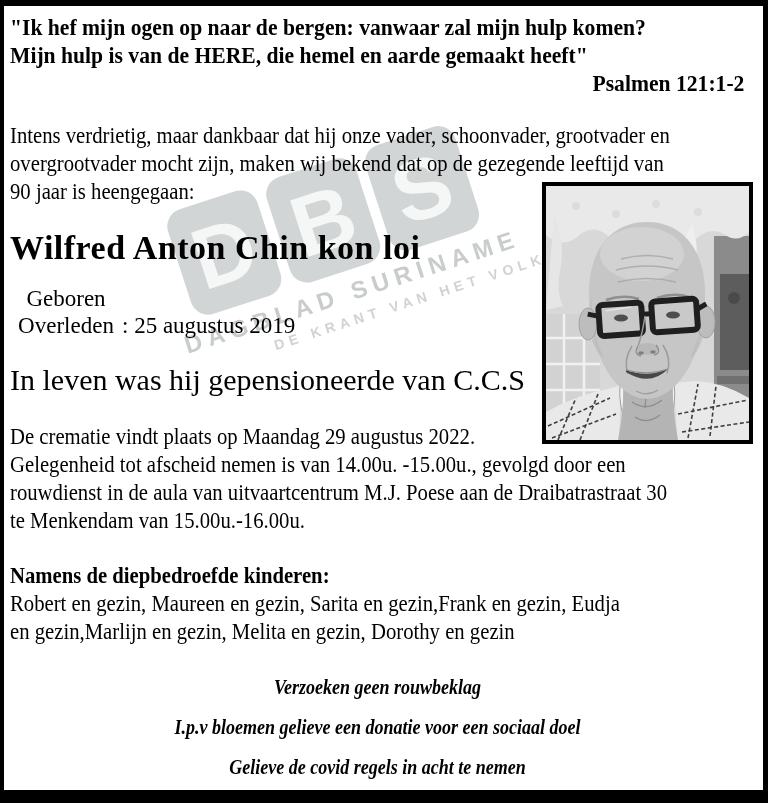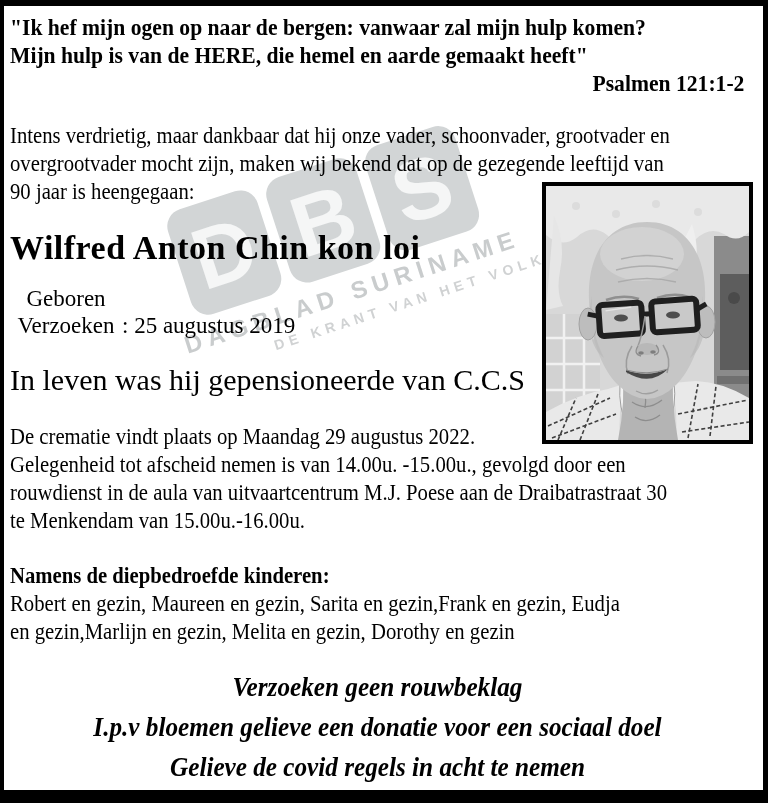--- a/index.html
+++ b/index.html
@@ -45,21 +45,21 @@
   .date-row { display: flex; }
   .date-label { width: 112px; flex: 0 0 112px; }
 
   .life-note { margin: 27px 0 0 0; font-size: 30px; line-height: 28px; }
 
   .service { margin: 29px 0 0 0; font-size: 23px; line-height: 28px; }
 
   .family { margin-top: 27px; font-size: 23px; line-height: 28px; }
   .family-heading { font-weight: bold; }
 
-  .closing { margin-top: 28px; text-align: center; font-size: 28px; font-weight: bold; font-style: italic; }
+  .closing { margin-top: 28px; text-align: center; font-size: 20px; font-weight: bold; font-style: italic; }
   .closing p { margin: 0 0 14px 0; line-height: 26px; }
 
   
   .photo-frame {
     position: absolute;
     left: 538px;
     top: 176px;
     width: 211px;
     height: 262px;
     box-sizing: border-box;
@@ -124,21 +124,21 @@
 overgrootvader mocht zijn, maken wij bekend dat op de gezegende leeftijd van
 90 jaar is heengegaan:</p>
 
     <h1 class="deceased-name">Wilfred Anton Chin kon loi</h1>
 
     <div class="dates">
       <div class="date-row">
         <span class="date-label">Geboren</span>
       </div>
       <div class="date-row">
-        <span class="date-label">Verzoeken</span>
+        <span class="date-label">Overleden</span>
         <span class="date-value">: 25 augustus 2019</span>
       </div>
     </div>
 
     <p class="life-note">In leven was hij gepensioneerde van C.C.S</p>
 
     <p class="service multiline narrow">De crematie vindt plaats op Maandag 29 augustus 2022.
 Gelegenheid tot afscheid nemen is van 14.00u. -15.00u., gevolgd door een
 rouwdienst in de aula van uitvaartcentrum M.J. Poese aan de Draibatrastraat 30
 te Menkendam van 15.00u.-16.00u.</p>

